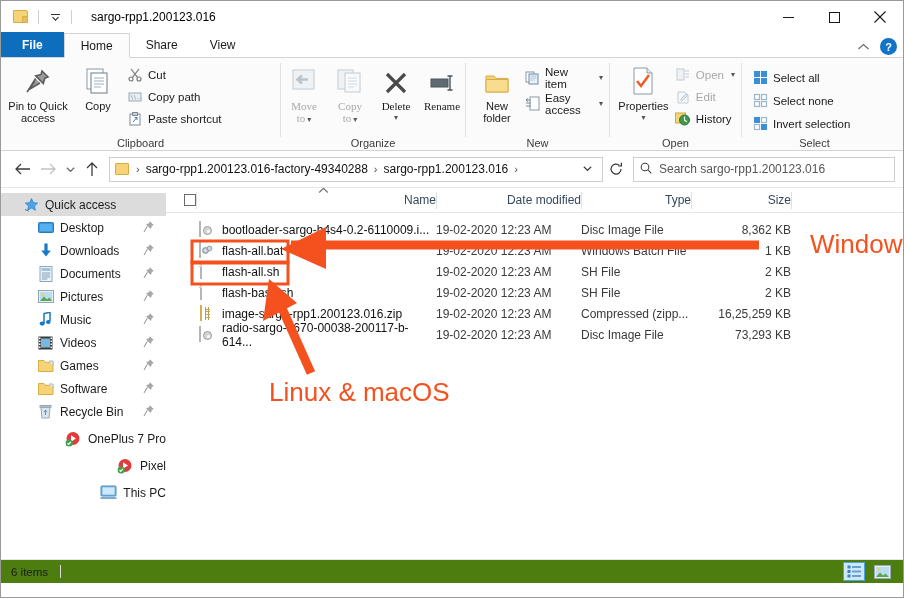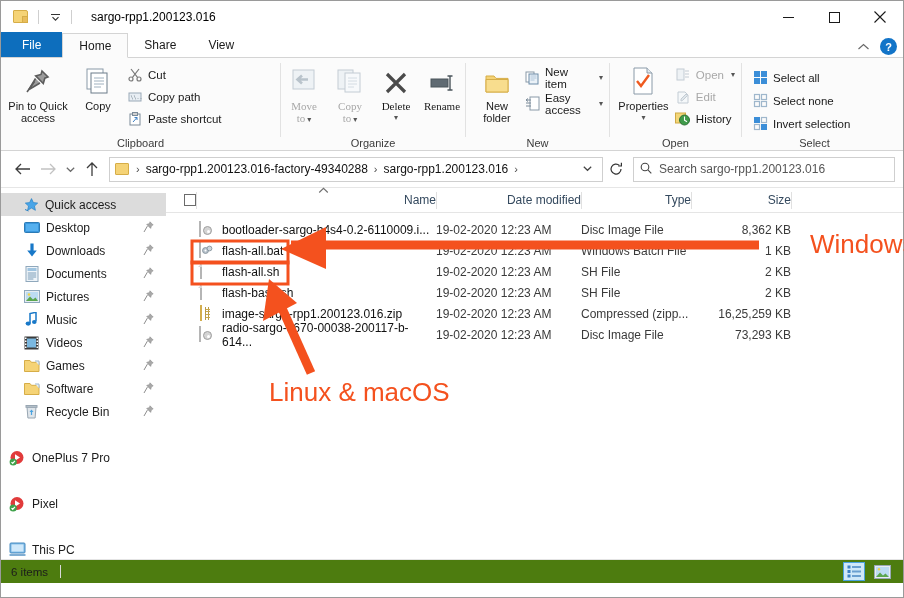--- a/index.html
+++ b/index.html
@@ -31,21 +31,21 @@
   .wincontrols { position:absolute; right:0; top:0; display:flex; height:32px; }
   .wc { width:46px; height:32px; display:flex; align-items:center; justify-content:center;
         cursor:default; }
   .wc svg { display:block; }
 
   
   .tabrow { height:25px; display:flex; align-items:flex-end; background:#fff;
             border-bottom:1px solid #d4d4d4; position:relative; }
   .tab-item { height:25px; padding:0 16px; display:flex; align-items:center;
               font-size:12px; color:#1a1a1a; }
-  .tab-item.file { background:#0d6ebd; color:#fff; padding:0 21px; font-weight:400;}
+  .tab-item.file { background:#0d6ebd; color:#fff; padding:0 21px; font-weight:700;}
   .tab-item.active { background:#fbfbfb; border:1px solid #d4d4d4; border-bottom:1px solid #fbfbfb;
                      margin-bottom:-1px; }
   .tabrow-right { position:absolute; right:6px; bottom:2px; display:flex; align-items:center; gap:10px; }
   .chev-up { color:#5a5a5a; font-size:11px; }
   .help-btn { width:17px; height:17px; border-radius:50%; background:#1274c8;
               color:#fff; font-size:11px; font-weight:bold; display:flex;
               align-items:center; justify-content:center; }
 
   
   .ribbon { height:93px; background:#fbfbfb; border-bottom:1px solid #d4d4d4;
@@ -92,22 +92,22 @@
                align-items:center; padding:0 6px; gap:7px; margin-left:4px; }
   .search-ph { font-size:12px; color:#555; }
 
   
   .main { display:flex; height:372px; border-top:1px solid #e6e6e6; }
   .sidebar { width:165px; background:#fff; padding-top:5px; overflow:hidden;
              border-right:0px; }
   .side-row { height:23px; display:flex; align-items:center; font-size:12px; color:#1c1c1c;
               padding-left:14px; position:relative; }
   .side-row.qa { background:#dcdcdc; font-weight:400; padding-left:26px; }
-  .side-row.indent { padding-left:22px; }
-  .side-row.root { padding-left:8px; margin-top:23px; }
+  .side-row.indent { padding-left:36px; }
+  .side-row.root { padding-left:8px; margin-top:4px;justify-content:flex-end; }
   .side-ico { width:17px; height:16px; display:flex; align-items:center; justify-content:center;
               margin-right:6px; flex:0 0 17px; }
   .pin { position:absolute; right:12px; top:5px; color:#9a9a9a; }
 
   .filelist { flex:1; background:#fff; position:relative; }
   .colhdr { height:25px; display:flex; align-items:center; border-bottom:1px solid #e5e5e5;
             font-size:12px; color:#34495e; position:relative; }
   .colhdr .cell { display:flex; align-items:center; height:25px; position:relative;justify-content:flex-end; }
   .colhdr .cell:not(:first-child):before { content:""; position:absolute; left:0; top:4px;
             width:1px; height:17px; background:#e0e0e0; }

